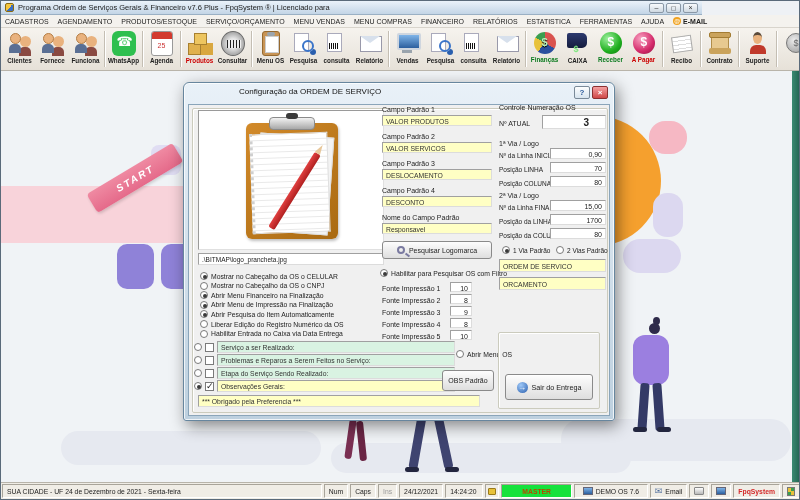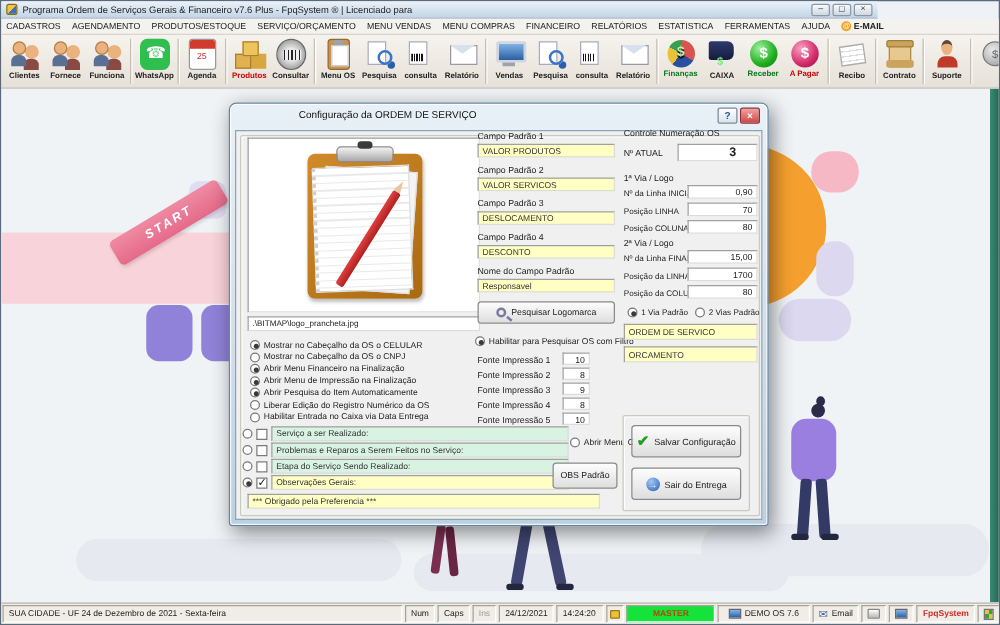--- a/index.html
+++ b/index.html
@@ -457,24 +457,20 @@
           <span class="olbl" style="font-size:6.5px">1 Via Padrão</span>
         </div>
       <div class="row" style="left:372px;top:163px">
           <span class="radio"></span>
           <span class="olbl" style="font-size:6.5px">2 Vias Padrão</span>
         </div>
       <div class="abs fld" style="left:315px;top:176px;width:107px;height:13px;line-height:11px">ORDEM DE SERVICO</div>
       <div class="abs fld" style="left:315px;top:194px;width:107px;height:13px;line-height:11px">ORCAMENTO</div>
 
       <div class="abs bgroup" style="left:314px;top:249px;width:102px;height:77px"></div>
-      <div class="abs btn bigbtn" style="left:321px;top:257px;width:88px;height:26px">
-          <span class="save-ico"></span>
-          <span>Salvar Configuração</span>
-        </div>
       <div class="abs btn bigbtn" style="left:321px;top:291px;width:88px;height:26px">
           <span class="go-ico"></span>
           <span>Sair do Entrega</span>
         </div>
     </div>
   </div>
 
   <div class="statusbar">
     <div class="seg seg-loc">SUA CIDADE - UF 24 de Dezembro de 2021 - Sexta-feira</div>
     <div class="seg" style="width:26px">Num</div>

